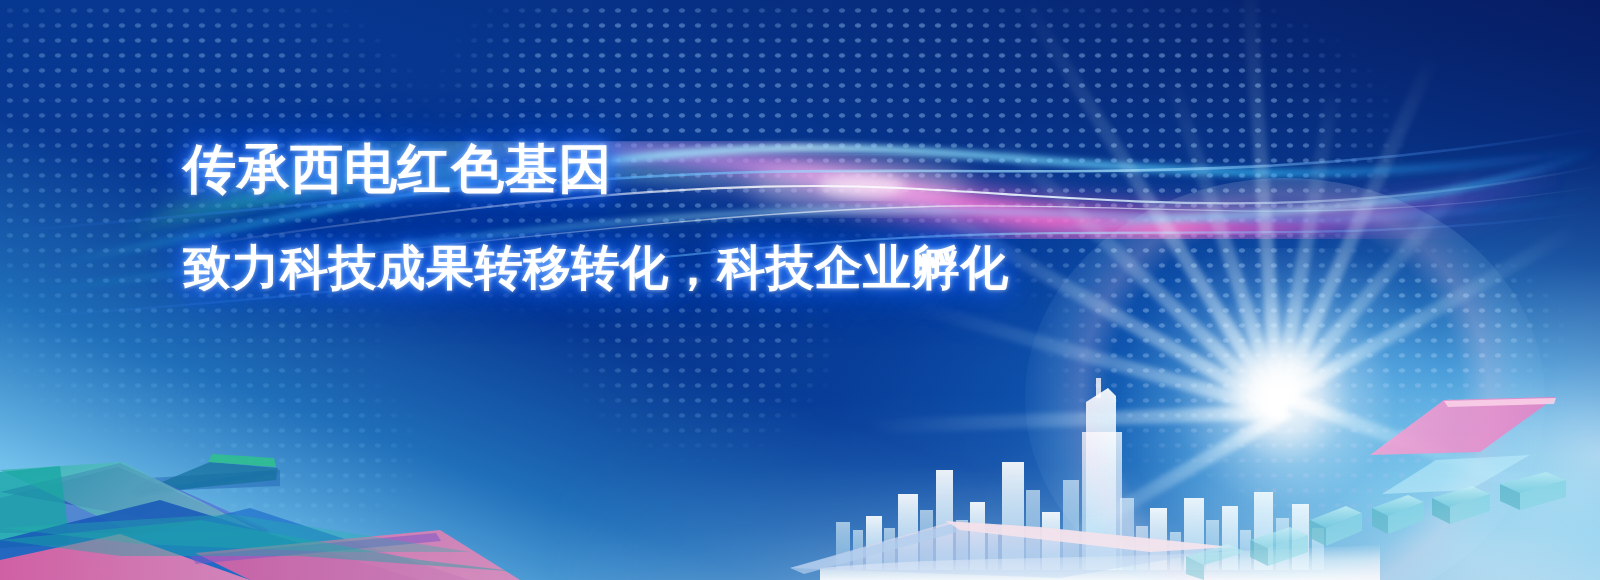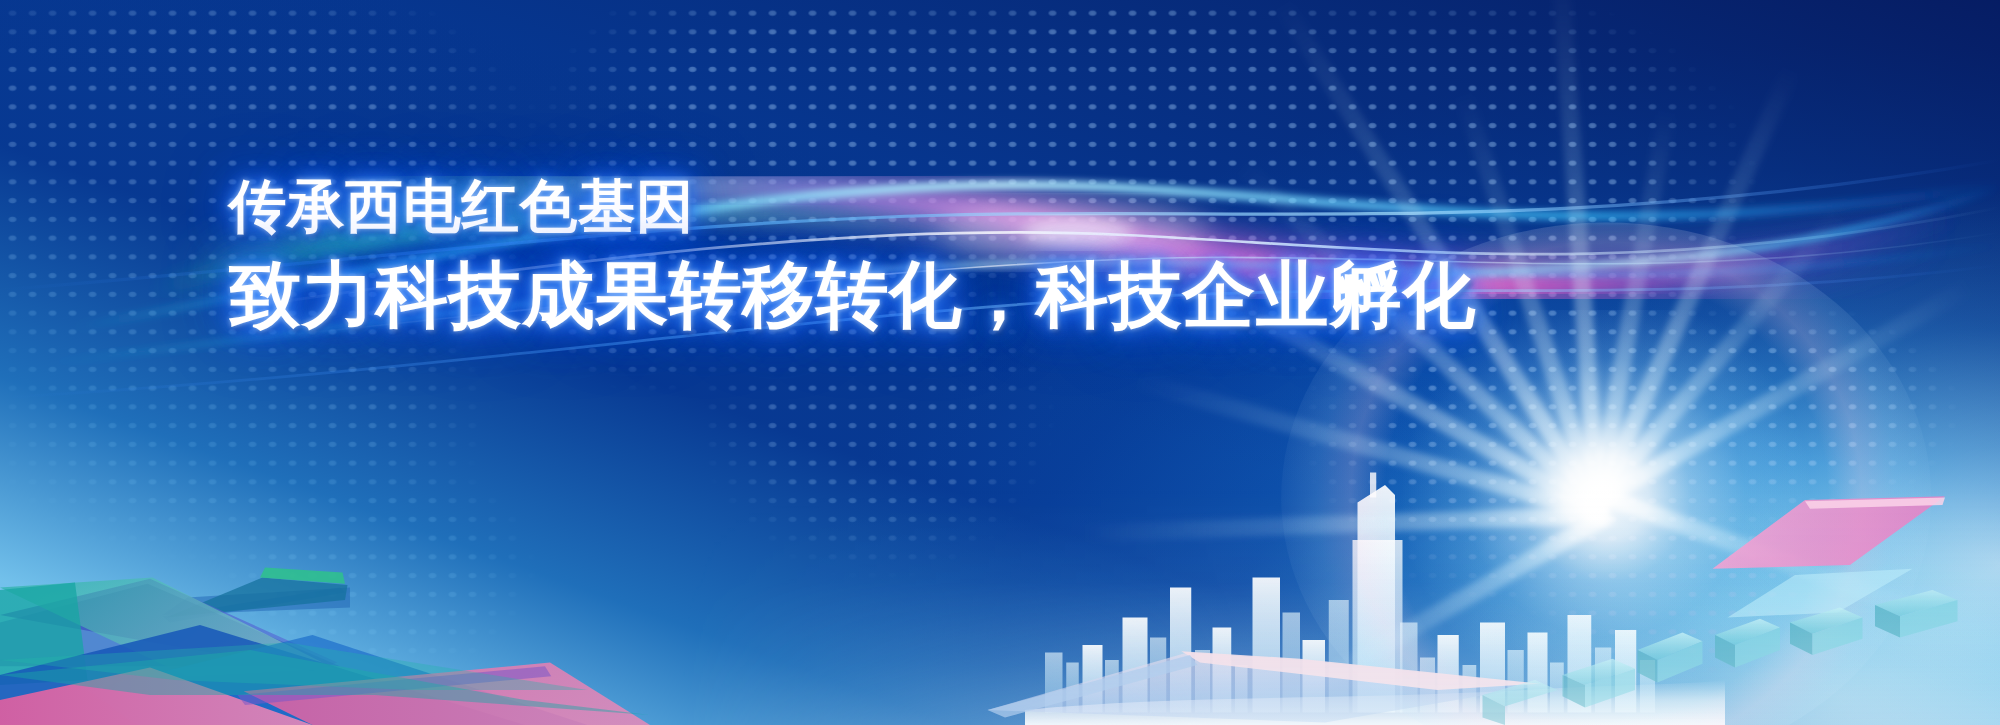--- a/index.html
+++ b/index.html
@@ -127,22 +127,22 @@
     white-space: nowrap;
     letter-spacing: 0.012em;
     text-shadow:
       0 0 4px rgba(255,255,255,0.55),
       0 0 10px rgba(70,150,255,0.95),
       0 0 20px rgba(30,110,255,0.95),
       0 0 34px rgba(20,90,255,0.85),
       0 0 52px rgba(15,80,240,0.6),
       2px 3px 4px rgba(3,20,70,0.55);
   }
-  .hl-1 { font-size: 46px; margin-bottom: 20px; }
-  .hl-2 { font-size: 58px; }
+  .hl-1 { font-size: 53px; margin-bottom: 49px; }
+  .hl-2 { font-size: 48px; }
 </style>
 </head>
 <body>
 
 <div id="banner">
 
   <div class="layer bg-base"></div>
   <div class="layer bg-topdark"></div>
 
   <div class="layer dotmap"></div>

